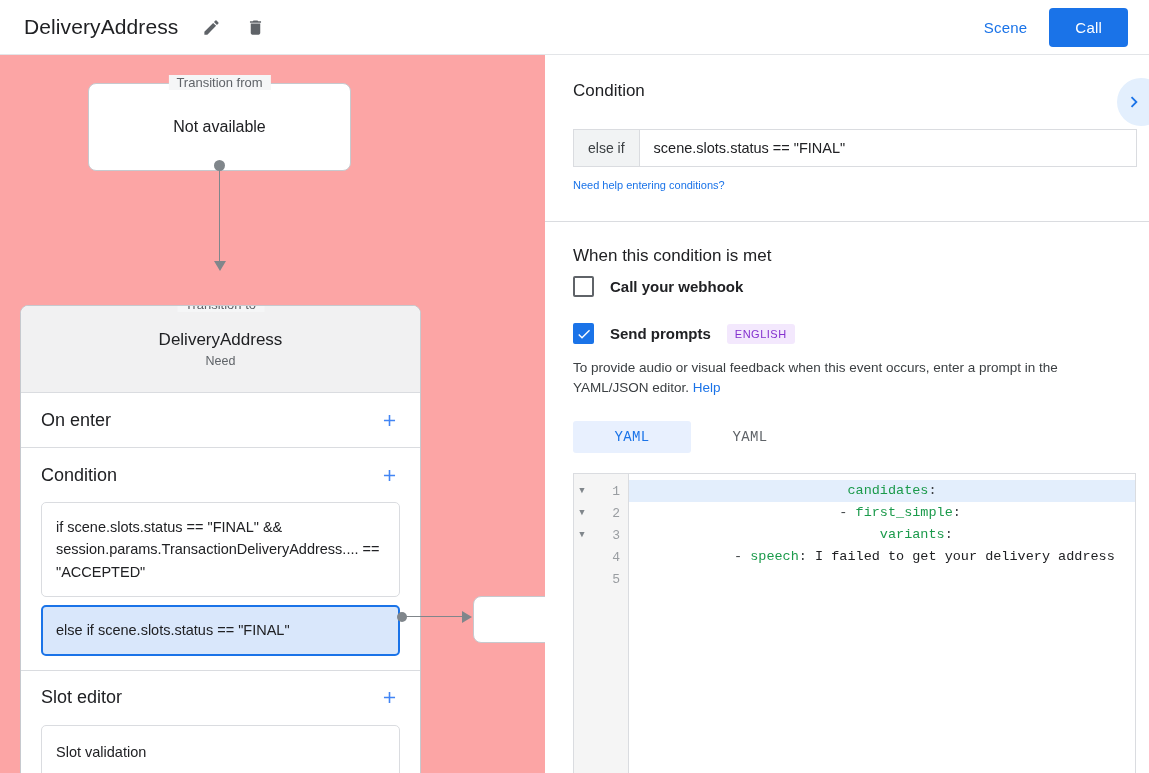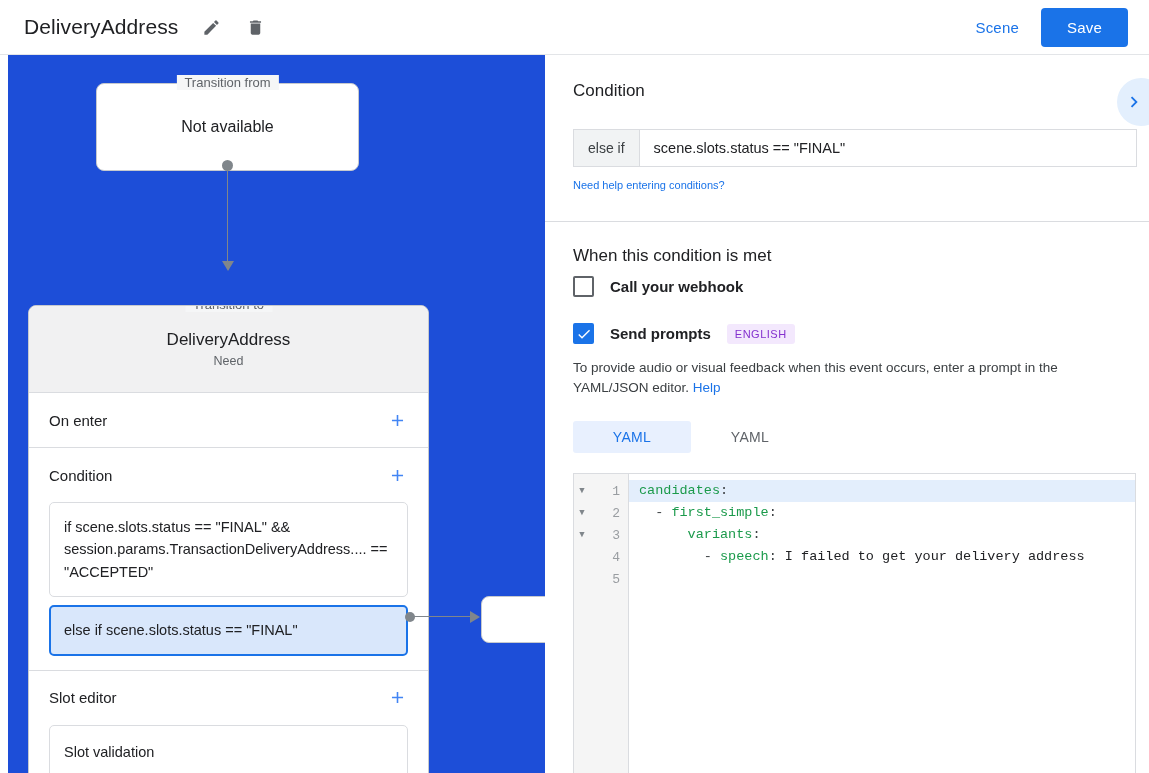--- a/index.html
+++ b/index.html
@@ -56,23 +56,23 @@
     letter-spacing: 0.2px;
     border-radius: 4px;
     padding: 0 26px;
     height: 39px;
     margin-right: 21px;
     cursor: pointer;
   }
 
   
   #canvas {
-    position: absolute; left: 8px; top: 55px;
+    position: absolute; left: 0; top: 55px;
     width: 545px; height: 718px;
-    background: #1d4ed8;
+    background: #fca5a5;
     overflow: hidden;
   }
 
   .fieldset-box {
     position: absolute;
     border: 1px solid #c6c9ce;
     border-radius: 8px;
     background: #ffffff;
   }
   .fieldset-legend {
@@ -135,21 +135,21 @@
     align-items: center; justify-content: center;
   }
   #scene-name { font-size: 17px; color: #202124; }
   #scene-type { font-size: 12.5px; color: #5f6368; margin-top: 4px; }
 
   .section { border-bottom: 1px solid #dadce0; padding: 0 20px; }
   .section-head {
     display: flex; align-items: center; justify-content: space-between;
     height: 54px;
   }
-  .section-title { font-size: 15px; color: #202124; }
+  .section-title { font-size: 18px; color: #202124; }
   .plus-btn {
     width: 22px; height: 22px;
     display: inline-flex; align-items: center; justify-content: center;
     cursor: pointer;
   }
   .plus-btn svg { fill: #4285f4; }
 
   .sec-body { padding-bottom: 14px; }
   .item-card {
     border: 1px solid #dadce0;
@@ -315,20 +315,21 @@
   }
   .editor-tab {
     width: 118px; height: 32px;
     display: flex; align-items: center; justify-content: center;
     font-size: 14px;
     color: #5f6368;
     cursor: pointer;
     border-radius: 3px;
     font-weight: 500;
     letter-spacing: 0.3px;
+    font-family: Liberation Mono, monospace;
   }
   .editor-tab.active { background: #e8f0fe; color: #1a73e8; }
 
   
   #code-editor {
     position: absolute;
     left: 28px; top: 418px;
     width: 563px; height: 300px;
     border: 1px solid #dadce0;
     border-bottom: none;
@@ -365,22 +366,23 @@
   #code-area {
     flex: 1;
     padding-top: 6px;
     position: relative;
     overflow: hidden;
     white-space: pre;
   }
   .code-row {
     height: 22px;
     line-height: 22px;
-    padding-left: 10px;
+    padding-left: 20px;
     white-space: pre;
+    text-align: center;
   }
   .code-row.active { background: #e3eefc; }
   .yk { color: #1b9a4b; }
   .yv { color: #202124; }
   .yp { color: #3c4043; }
 </style>
 </head>
 <body>
 
 <div id="app">
@@ -396,21 +398,21 @@
 
     <span class="hdr-icon">
       <svg width="19" height="19" viewBox="0 0 24 24">
           <path d="M6 19c0 1.1.9 2 2 2h8c1.1 0 2-.9 2-2V7H6v12zM19 4h-3.5l-1-1h-5l-1 1H5v2h14V4z"></path>
         </svg>
     </span>
 
     <div id="header-spacer"></div>
 
     <button id="cancel-button">Scene</button>
-    <button id="save-button">Save</button>
+    <button id="save-button">Call</button>
   </div>
 
   <div id="canvas">
 
     <div id="transition-from-node" class="fieldset-box">
       <div class="fieldset-legend">Transition from</div>
       <div id="transition-from-label">Not available</div>
     </div>
 
     <div id="connector-dot-top"></div>

